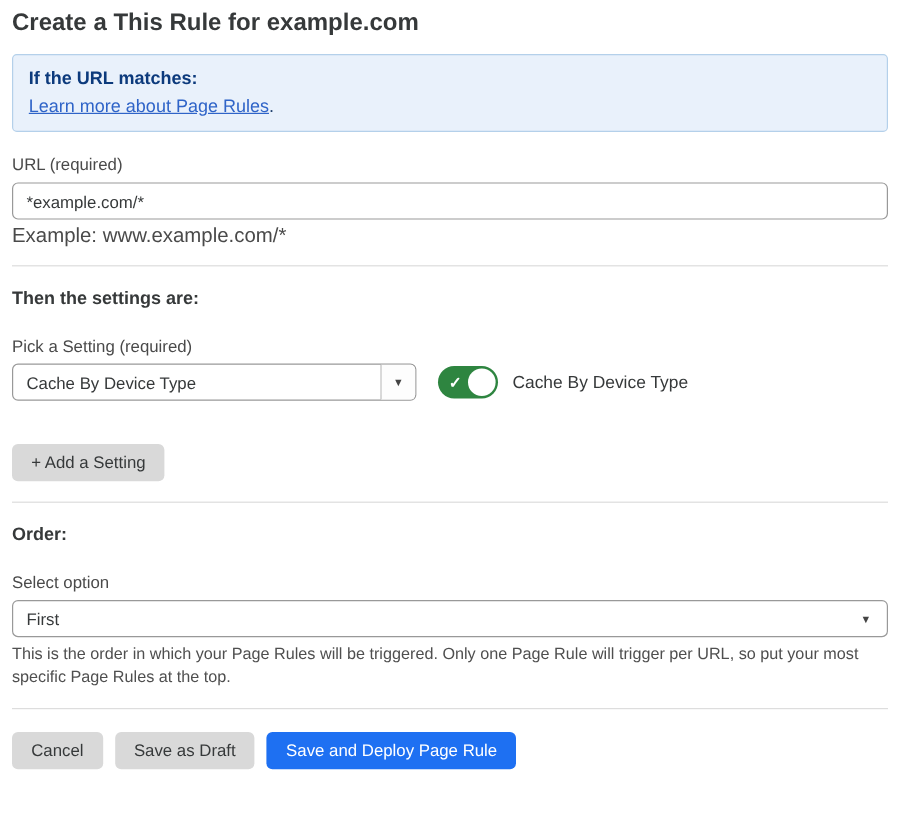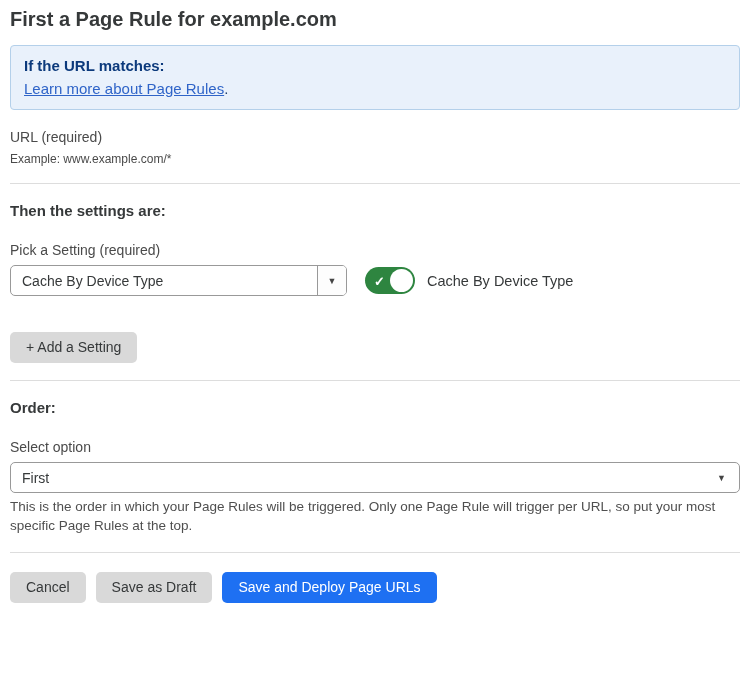--- a/index.html
+++ b/index.html
@@ -22,21 +22,21 @@
     margin-bottom:20px;
   }
   .info-heading{font-weight:bold;color:var(--info_heading);}
   .info-link{color:var(--link_blue);text-decoration:underline;cursor:pointer;}
   .field-label{font-size:14px;color:var(--text_gray);margin-bottom:7px;line-height:15px;}
   .text-input{
     width:100%;height:31px;border:1px solid var(--border_gray);border-radius:5px;
     padding:0 11px;font-size:14px;color:var(--text_dark);font-family:inherit;outline:none;
     background:#fff;
   }
-  .hint{font-size:12px;color:var(--text_gray);margin-top:7px;line-height:14px;}
+  .hint{font-size:17px;color:var(--text_gray);margin-top:7px;line-height:14px;}
   .divider{border:none;border-top:1px solid var(--divider);margin:17px 0 19px 0;}
   .section-heading{font-size:15px;font-weight:bold;color:var(--text_dark);margin:0 0 24px 0;line-height:16px;}
   .setting-row{display:flex;align-items:center;margin-bottom:36px;}
   .select-box{
     display:flex;align-items:center;height:31px;border:1px solid var(--border_gray);
     border-radius:5px;background:#fff;font-size:14px;color:var(--text_dark);cursor:pointer;
   }
   .setting-select{width:337px;justify-content:space-between;flex:none;}
   .select-value{padding-left:11px;white-space:nowrap;}
   .select-arrow-seg{
@@ -67,28 +67,29 @@
   .add-setting{margin:0;}
   .order-select{width:100%;gap:40px;}
   .help-text{font-size:13.5px;color:#4f4f4f;line-height:18.5px;margin-top:5px;}
   .actions{display:flex;gap:10px;margin-top:16px;}
 </style>
 </head>
 <body>
 
 <div class="page">
 
-  <h1 class="page-title">First a Page Rule for example.com</h1>
+  <h1 class="page-title">Create a This Rule for example.com</h1>
 
   <div class="info-box">
     <div class="info-heading">If the URL matches:</div>
     <div class="info-link-line"><a class="info-link">Learn more about Page Rules</a><span>.</span></div>
   </div>
 
   <div class="field-label">URL (required)</div>
+  <input type="text" class="text-input" value="*example.com/*" style="">
   <div class="hint">Example: www.example.com/*</div>
 
   <hr class="divider">
 
   <div class="section-heading">Then the settings are:</div>
   <div class="field-label">Pick a Setting (required)</div>
 
   <div class="setting-row">
     <div class="select-box setting-select">
       <span class="select-value">Cache By Device Type</span>
@@ -112,16 +113,16 @@
     <span class="select-value">First</span>
     <span class="select-arrow">▼</span>
   </div>
   <div class="help-text">This is the order in which your Page Rules will be triggered. Only one Page Rule will trigger per URL, so put your most specific Page Rules at the top.</div>
 
   <hr class="divider">
 
   <div class="actions">
     <button class="btn gray">Cancel</button>
     <button class="btn gray">Save as Draft</button>
-    <button class="btn primary">Save and Deploy Page URLs</button>
+    <button class="btn primary">Save and Deploy Page Rule</button>
   </div>
 
 </div>
 
 </body></html>

